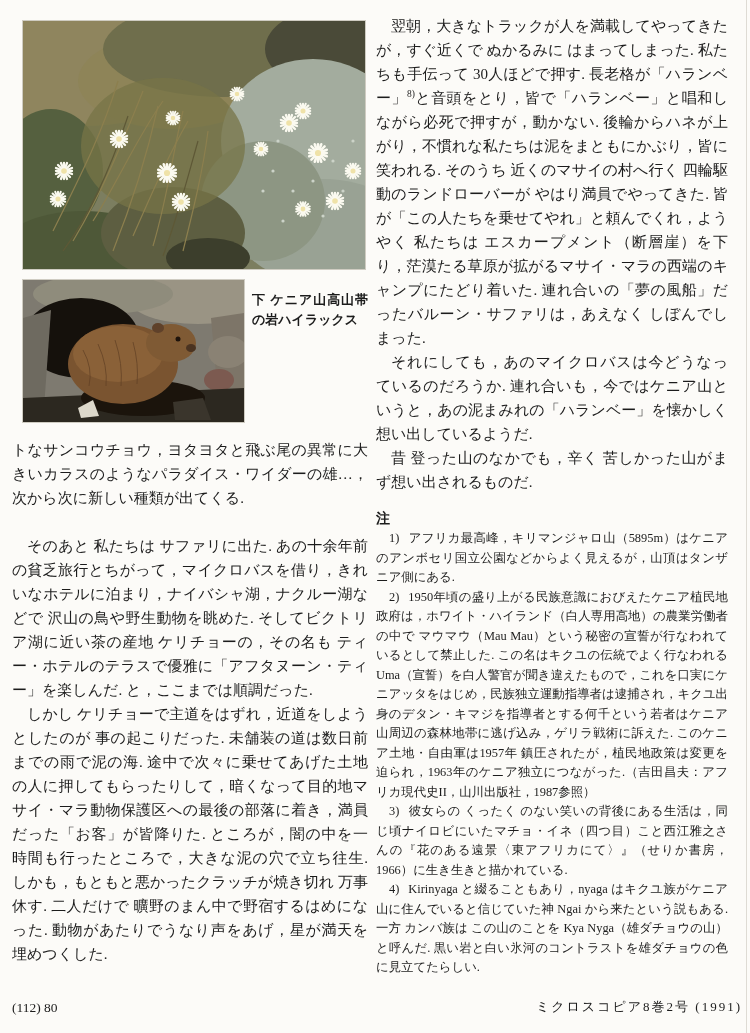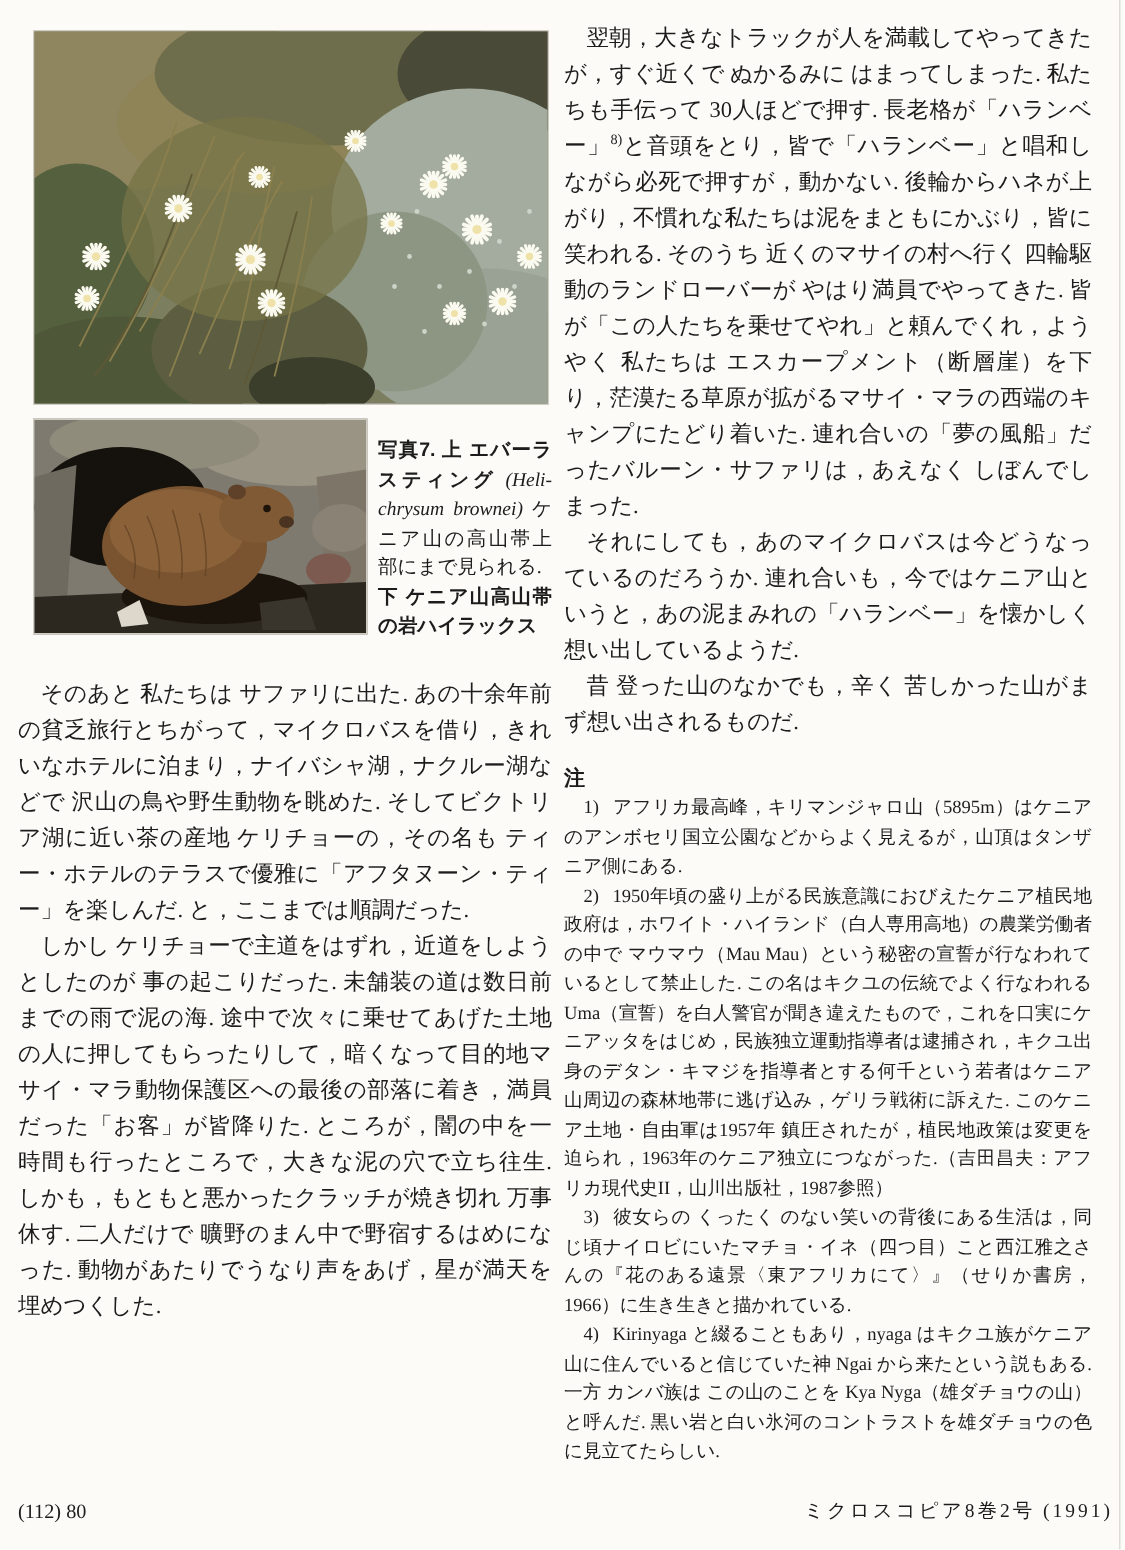--- a/index.html
+++ b/index.html
@@ -143,28 +143,26 @@
           <path d="M60,70 q10,18 6,36"></path>
             <path d="M75,64 q10,22 8,42"></path>
           <path d="M92,60 q8,24 6,46"></path>
             <path d="M110,62 q6,22 4,42"></path>
         </g>
         <polygon points="55,128 70,120 76,136 58,138" fill="#ddd8cb"></polygon>
         <polygon points="150,122 180,118 188,140 152,140" fill="#3a352c"></polygon>
       </svg>
 
       <div class="caption">
-        <span class="cap-block"><span class="cap-bold">写真7. 上 エバーラスティング</span>
-          <span class="cap-latin">(Heli-chrysum brownei)</span>
-          <span>ケニア山の高山帯上部にまで見られる.</span></span>
         <span class="cap-block cap-bold">下 ケニア山高山帯の岩ハイラックス</span>
       </div>
     </div>
 
     <div class="body-text">
+      <p>トなサンコウチョウ，ヨタヨタと飛ぶ尾の異常に大きいカラスのようなパラダイス・ワイダーの雄…，次から次に新しい種類が出てくる.</p>
       <p class="ind gap">そのあと 私たちは サファリに出た. あの十余年前の貧乏旅行とちがって，マイクロバスを借り，きれいなホテルに泊まり，ナイバシャ湖，ナクルー湖などで 沢山の鳥や野生動物を眺めた. そしてビクトリア湖に近い茶の産地 ケリチョーの，その名も ティー・ホテルのテラスで優雅に「アフタヌーン・ティー」を楽しんだ. と，ここまでは順調だった.</p>
       <p class="ind">しかし ケリチョーで主道をはずれ，近道をしようとしたのが 事の起こりだった. 未舗装の道は数日前までの雨で泥の海. 途中で次々に乗せてあげた土地の人に押してもらったりして，暗くなって目的地マサイ・マラ動物保護区への最後の部落に着き，満員だった「お客」が皆降りた. ところが，闇の中を一時間も行ったところで，大きな泥の穴で立ち往生. しかも，もともと悪かったクラッチが焼き切れ 万事休す. 二人だけで 曠野のまん中で野宿するはめになった. 動物があたりでうなり声をあげ，星が満天を埋めつくした.</p>
     </div>
   </div>
 
   <div class="col col-right">
     <p class="bodyp ind"><span>翌朝，大きなトラックが人を満載してやってきたが，すぐ近くで ぬかるみに はまってしまった. 私たちも手伝って 30人ほどで押す. 長老格が「ハランベー」</span><sup>8)</sup><span>と音頭をとり，皆で「ハランベー」と唱和しながら必死で押すが，動かない. 後輪からハネが上がり，不慣れな私たちは泥をまともにかぶり，皆に笑われる. そのうち 近くのマサイの村へ行く 四輪駆動のランドローバーが やはり満員でやってきた. 皆が「この人たちを乗せてやれ」と頼んでくれ，ようやく 私たちは エスカープメント（断層崖）を下り，茫漠たる草原が拡がるマサイ・マラの西端のキャンプにたどり着いた. 連れ合いの「夢の風船」だったバルーン・サファリは，あえなく しぼんでしまった.</span></p>
     <p class="bodyp ind">それにしても，あのマイクロバスは今どうなっているのだろうか. 連れ合いも，今ではケニア山というと，あの泥まみれの「ハランベー」を懐かしく想い出しているようだ.</p>
     <p class="bodyp ind">昔 登った山のなかでも，辛く 苦しかった山がまず想い出されるものだ.</p>
 

